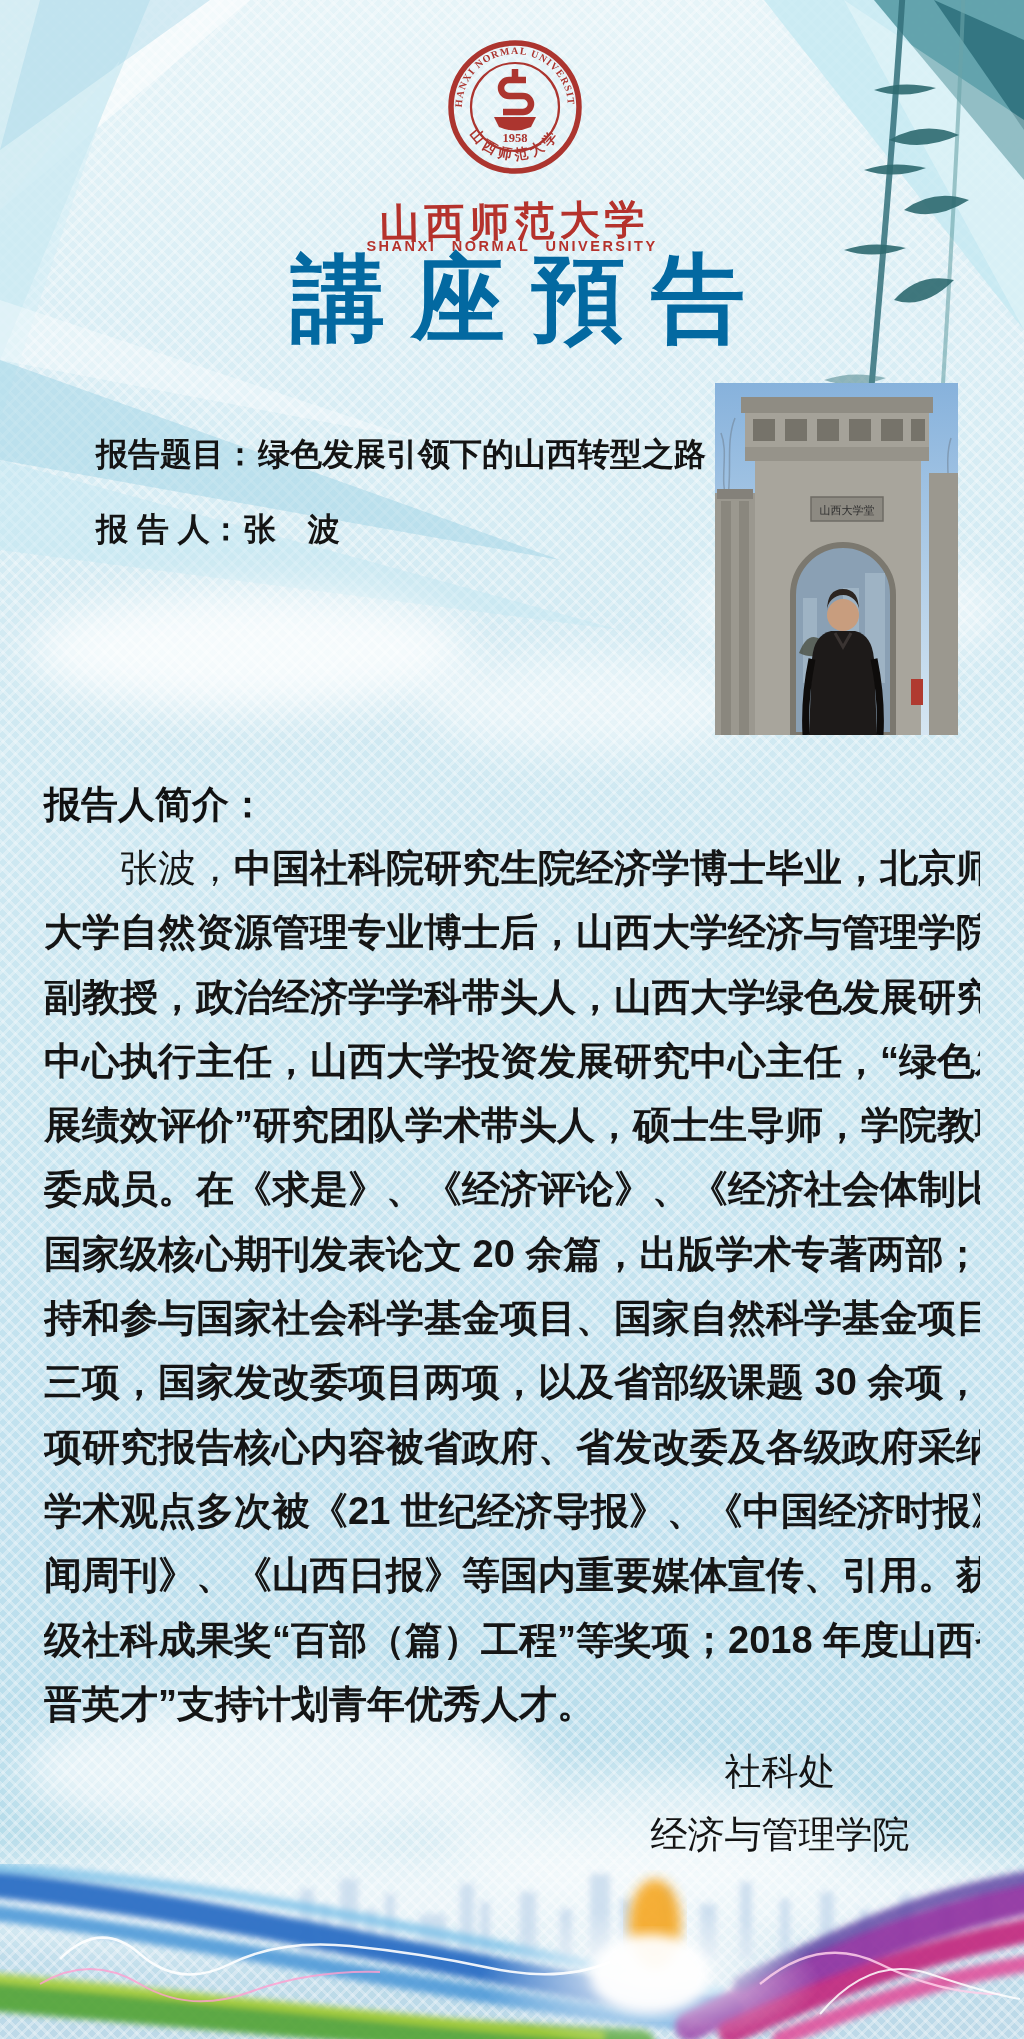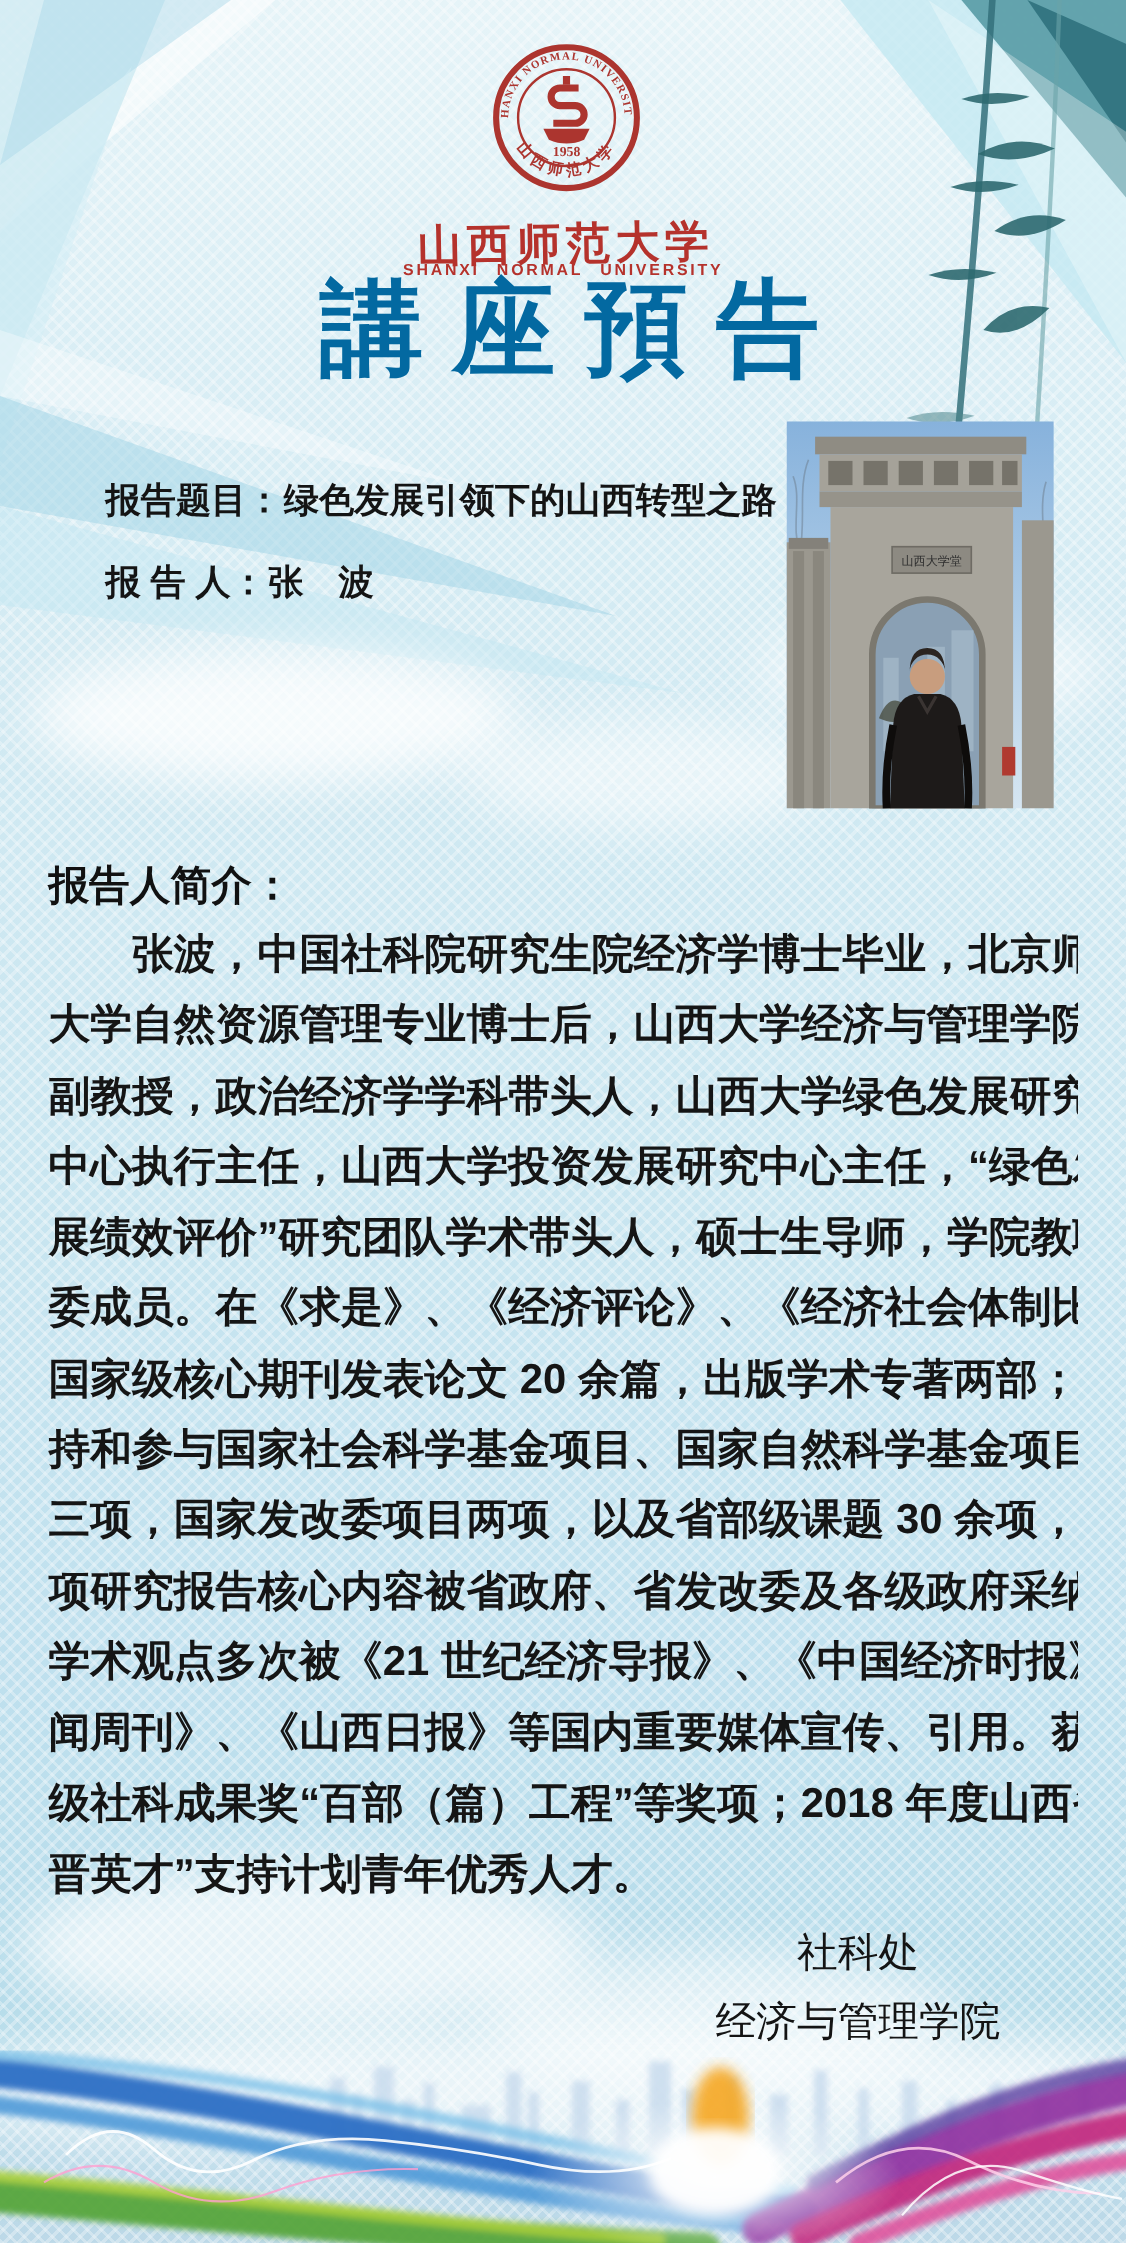--- a/index.html
+++ b/index.html
@@ -37,23 +37,23 @@
   .dvalue{padding-left:2px;}
   .serif-num{font-family:"Liberation Serif",serif;}
   .photo{position:absolute;left:715px;top:383px;z-index:4;}
   .bio-heading{position:absolute;left:44px;top:780px;z-index:4;font-size:37px;font-weight:bold;color:#111;}
   .bio{position:absolute;left:44px;top:836px;width:936px;z-index:4;font-size:38px;font-weight:600;
        color:#151515;}
   .bio-line{height:64.3px;line-height:64.3px;text-align:justify;text-align-last:justify;
             white-space:nowrap;overflow:hidden;}
   .bio-line.first{text-indent:2em;}
   .bio-line.last{text-align-last:left;}
-  .bio .b{font-weight:bold;margin-top:48px;}
+  .bio .b{font-weight:normal;margin-top:48px;}
   .footer{position:absolute;left:545px;top:1743px;width:470px;z-index:6;text-align:center;
-          font-family:Liberation Sans, sans-serif;font-size:37px;color:#141414;line-height:63px;white-space:nowrap;}
+          font-family:Liberation Mono, monospace;font-size:37px;color:#141414;line-height:63px;white-space:nowrap;}
   .bottom-fx{position:absolute;left:0;bottom:0;z-index:3;}
 </style>
 </head>
 <body>
 
 <div class="poster">
   <div class="bg"></div>
 
   <svg class="deco-topleft" width="420" height="480" viewBox="0 0 420 480">
     <polygon points="0,0 250,0 0,210" fill="#ffffff" opacity="0.55"></polygon>

